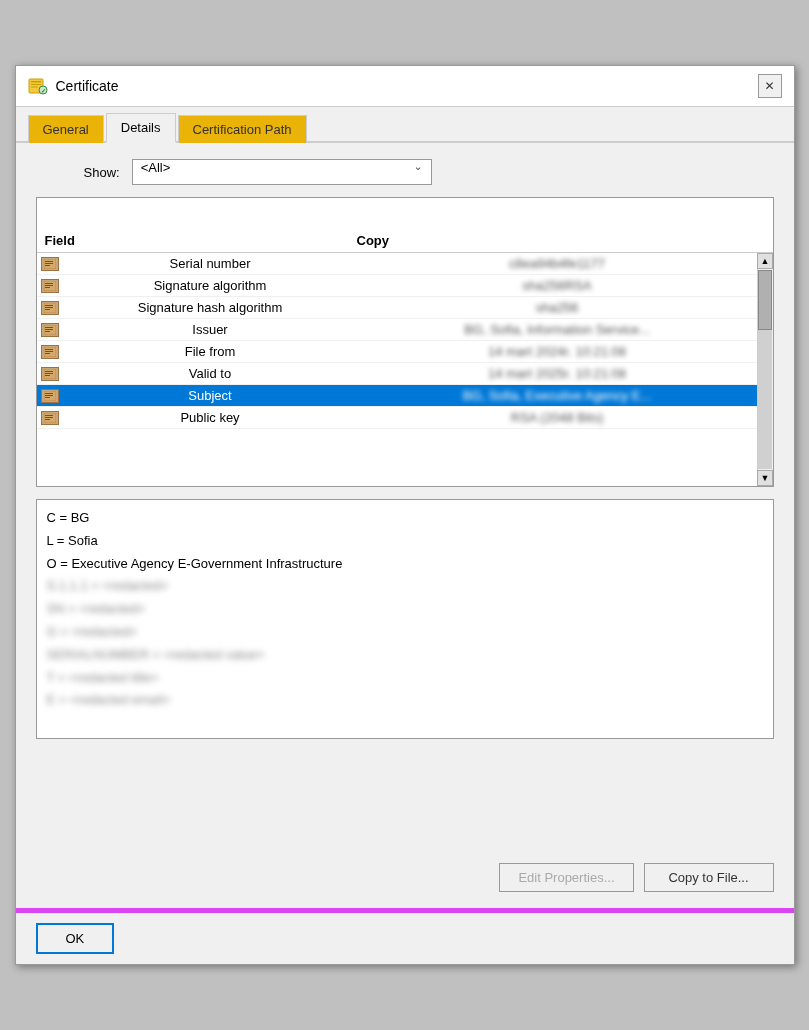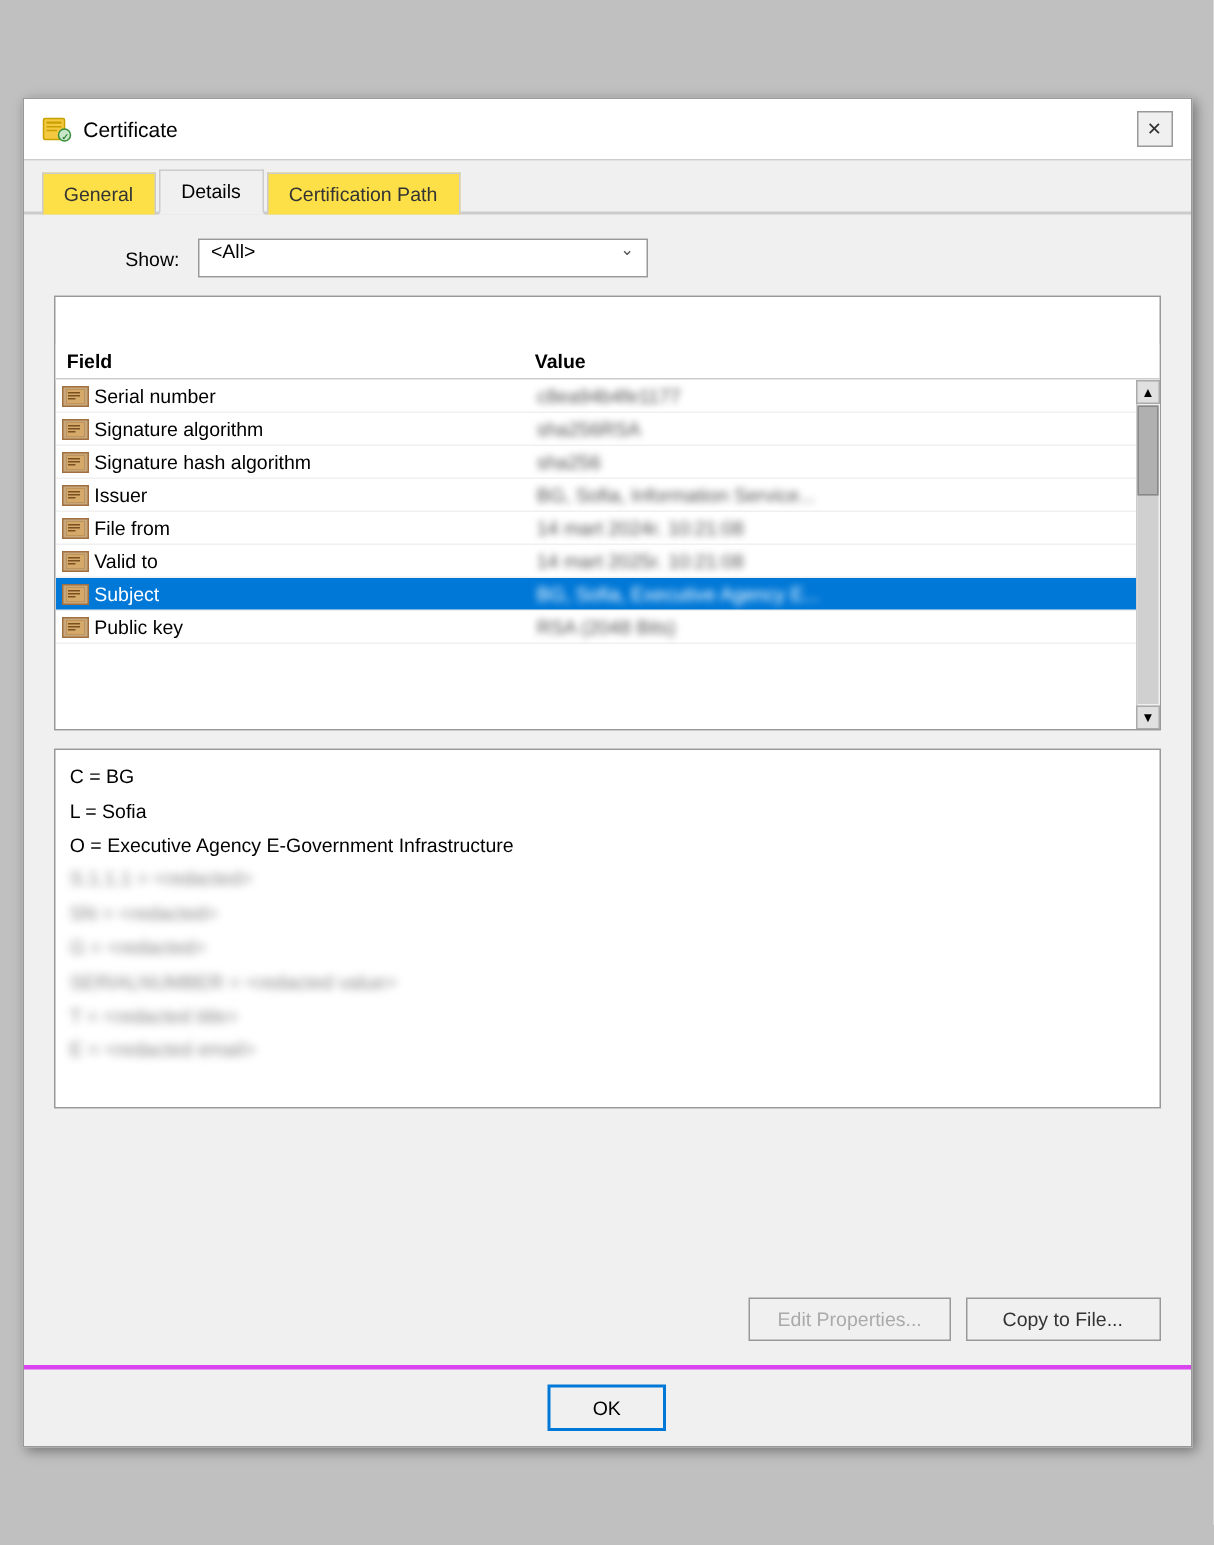--- a/index.html
+++ b/index.html
@@ -61,21 +61,21 @@
       align-items: flex-end;
       padding: 0 12px;
       background: #f0f0f0;
       border-bottom: 2px solid #ccc;
       margin-top: 4px;
     }
     .tab {
       padding: 6px 14px;
       border: 1px solid #ccc;
       border-bottom: none;
-      background: #fde047;
+      background: #eab308;
       cursor: pointer;
       margin-right: 2px;
       font-size: 13px;
       position: relative;
       top: 2px;
       color: #333;
     }
     .tab.active {
       background: #f0f0f0;
       border-bottom: 2px solid #f0f0f0;
@@ -154,20 +154,21 @@
       flex: 1;
       overflow-y: hidden;
       position: relative;
     }
     .table-row {
       display: flex;
       align-items: center;
       padding: 3px 0;
       border-bottom: 1px solid #f0f0f0;
       cursor: pointer;
+      text-align: center;
     }
     .table-row.selected { background: #0078d7; color: #fff; }
     .table-row.selected .row-value { color: #fff; }
     .row-icon {
       width: 18px;
       height: 14px;
       margin-left: 4px;
       margin-right: 4px;
       background: #c8a87a;
       border: 1px solid #a07040;
@@ -257,23 +258,23 @@
       font-size: 13px;
       cursor: pointer;
       min-width: 130px;
       color: #333;
     }
     .btn:disabled { color: #aaa; cursor: default; }
 
     
     .footer-bar {
       display: flex;
-      justify-content: center;
+      justify-content: flex-start;
       padding: 10px 20px;
-      border-top: 3px solid #d946ef;
+      border-top: 5px solid #d946ef;
       background: #f0f0f0;
     }
     .ok-btn {
       padding: 6px 28px;
       background: #f0f0f0;
       border: 2px solid #0078d7;
       font-size: 13px;
       cursor: pointer;
       color: #000;
     }
@@ -311,21 +312,21 @@
       <span class="show-label">Show:</span>
       <div class="show-dropdown">
         <span>&lt;All&gt;</span>
         <span class="show-dropdown-arrow">⌄</span>
       </div>
     </div>
 
     <div class="table-container">
       <div class="table-header">
         <span class="th-field">Field</span>
-        <span class="th-value">Value</span>
+        <span class="th-value">Copy</span>
       </div>
       <div class="table-body">
 
         <div style="position:absolute;left:0;right:16px;top:0;bottom:0;overflow:hidden;" id="rows-container">
             <div class="table-row">
               <div class="row-icon">
                 <svg width="12" height="10" viewBox="0 0 12 10">
       <rect x="0" y="0" width="12" height="10" fill="#d4a96a" stroke="#a07040" stroke-width="0.5"></rect>
       <rect x="1" y="2" width="8" height="1" fill="#7a5020"></rect>
       <rect x="1" y="4" width="8" height="1" fill="#7a5020"></rect>

